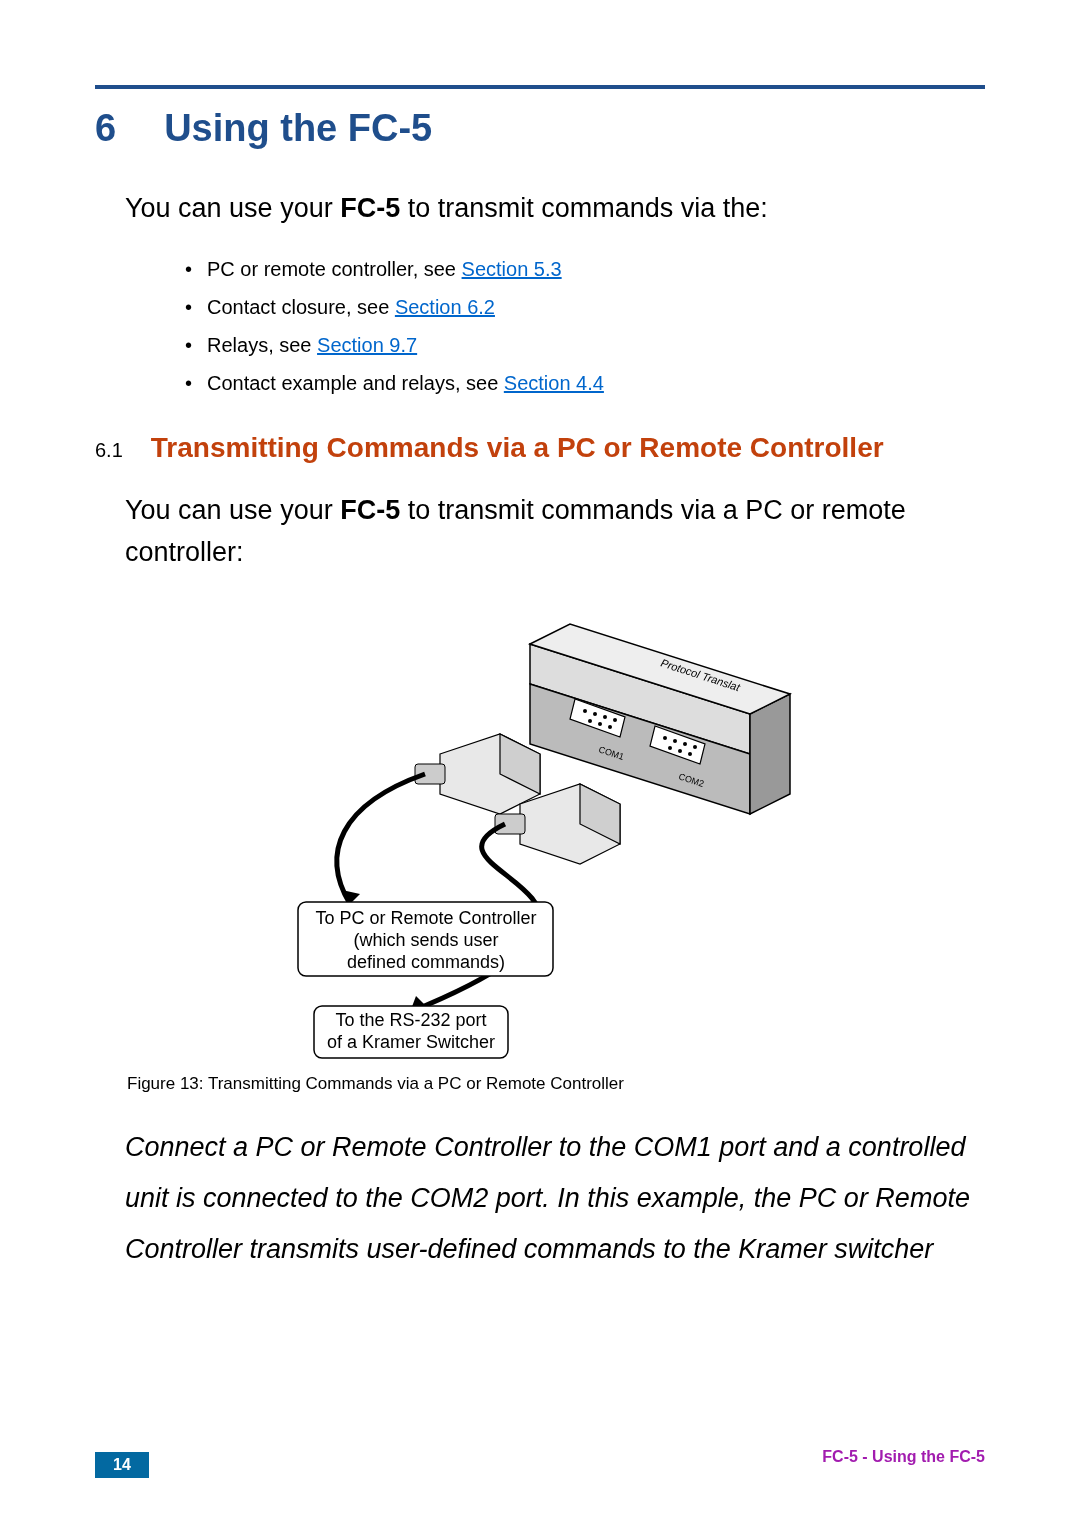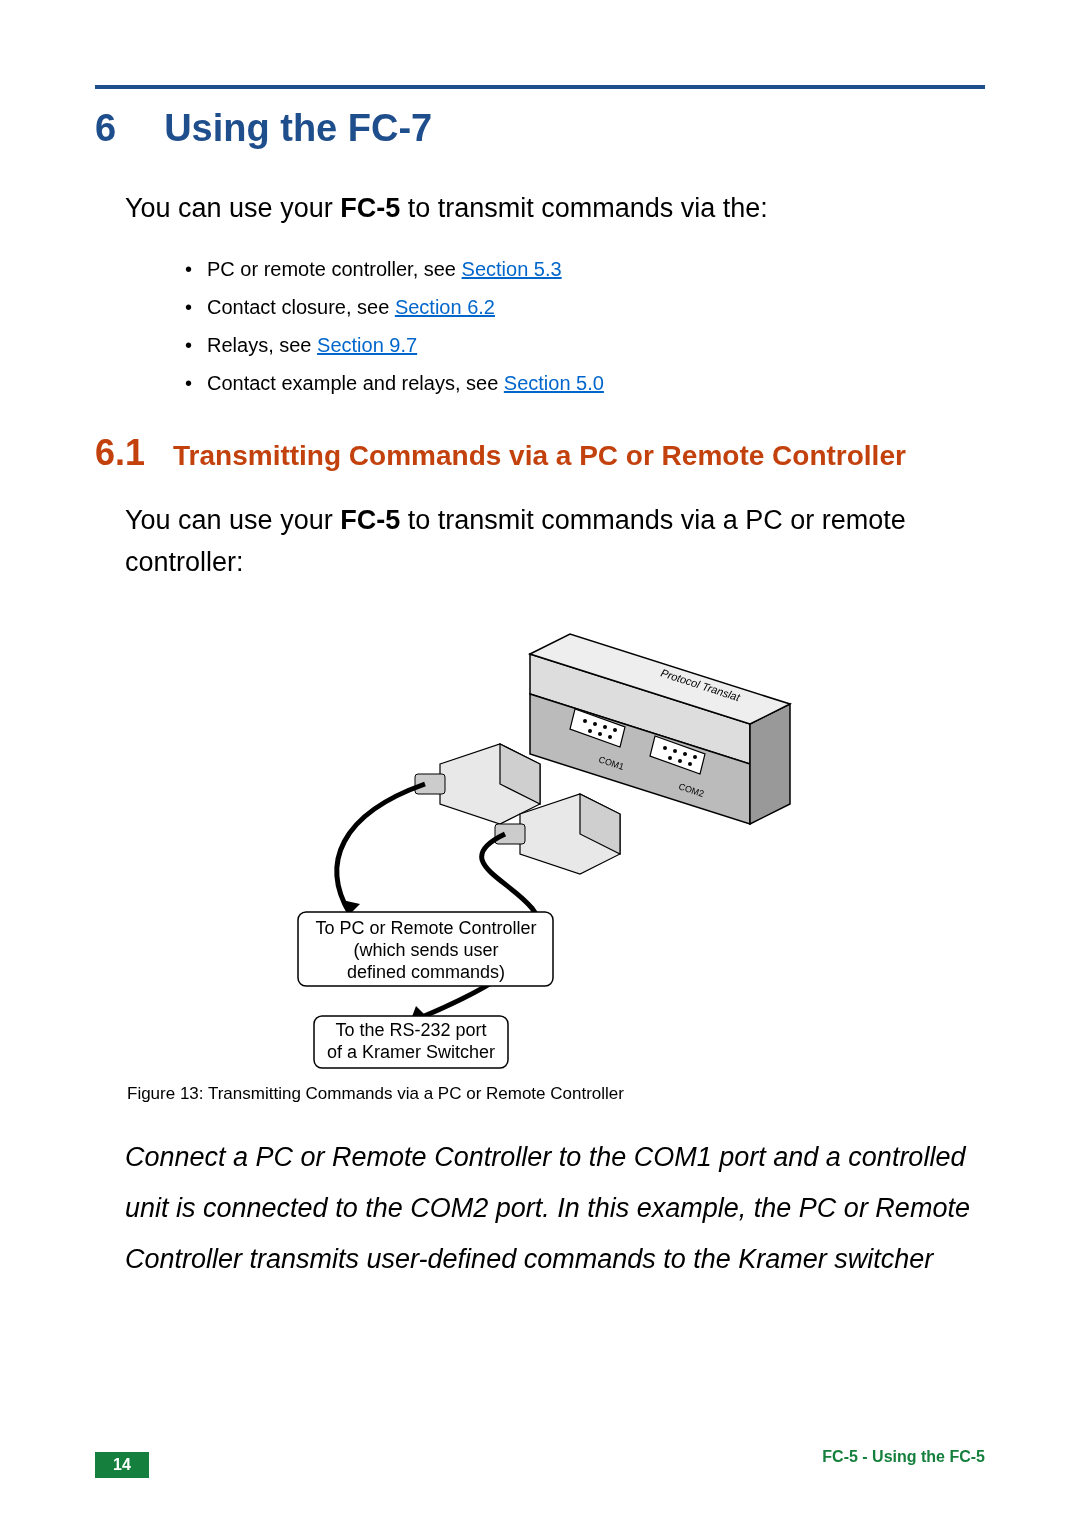--- a/index.html
+++ b/index.html
@@ -63,23 +63,23 @@
     color: #0066cc;
     text-decoration: underline;
   }
   .h2-row {
     display: flex;
     align-items: baseline;
     gap: 28px;
     margin: 18px 0 26px 0;
   }
   .h2-num {
-    font-size: 36px;
-    font-weight: bold;
-    color: #c2410c;
+    font-size: 20px;
+    font-weight: normal;
+    color: #000000;
   }
   .h2-title {
     font-size: 28px;
     font-weight: bold;
     color: #c2410c;
   }
   .figure-wrap {
     display: flex;
     justify-content: center;
     margin: 10px 0 8px 0;
@@ -95,61 +95,61 @@
   .footer {
     position: absolute;
     left: 95px;
     right: 95px;
     bottom: 55px;
     display: flex;
     justify-content: space-between;
     align-items: center;
   }
   .page-badge {
-    background: #15803d;
+    background: #0369a1;
     color: #fff;
     font-size: 16px;
     font-weight: bold;
     padding: 4px 18px;
     margin-top: 16px;
   }
   .footer-right {
-    color: #15803d;
+    color: #a21caf;
     font-size: 16px;
     font-weight: bold;
   }
 </style>
 </head>
 <body>
 
 <div class="page">
 
   <div class="rule"></div>
 
   <div class="h1-row">
     <span class="h1-num">6</span>
-    <span class="h1-title">Using the FC-7</span>
+    <span class="h1-title">Using the FC-5</span>
   </div>
 
   <p class="body-text">
     <span>You can use your </span><span class="bold">FC-5</span><span> to transmit commands via the:</span>
   </p>
 
   <ul class="bullets">
     <li>
       <span>PC or remote controller, see </span><a class="link">Section 5.3</a>
     </li>
     <li>
       <span>Contact closure, see </span><a class="link">Section 6.2</a>
     </li>
     <li>
       <span>Relays, see </span><a class="link">Section 9.7</a>
     </li>
     <li>
-      <span>Contact example and relays, see </span><a class="link">Section 5.0</a>
+      <span>Contact example and relays, see </span><a class="link">Section 4.4</a>
     </li>
   </ul>
 
   <div class="h2-row">
     <span class="h2-num">6.1</span>
     <span class="h2-title">Transmitting Commands via a PC or Remote Controller</span>
   </div>
 
   <p class="body-text">
     <span>You can use your </span><span class="bold">FC-5</span><span> to transmit commands via a PC or remote controller:</span>

